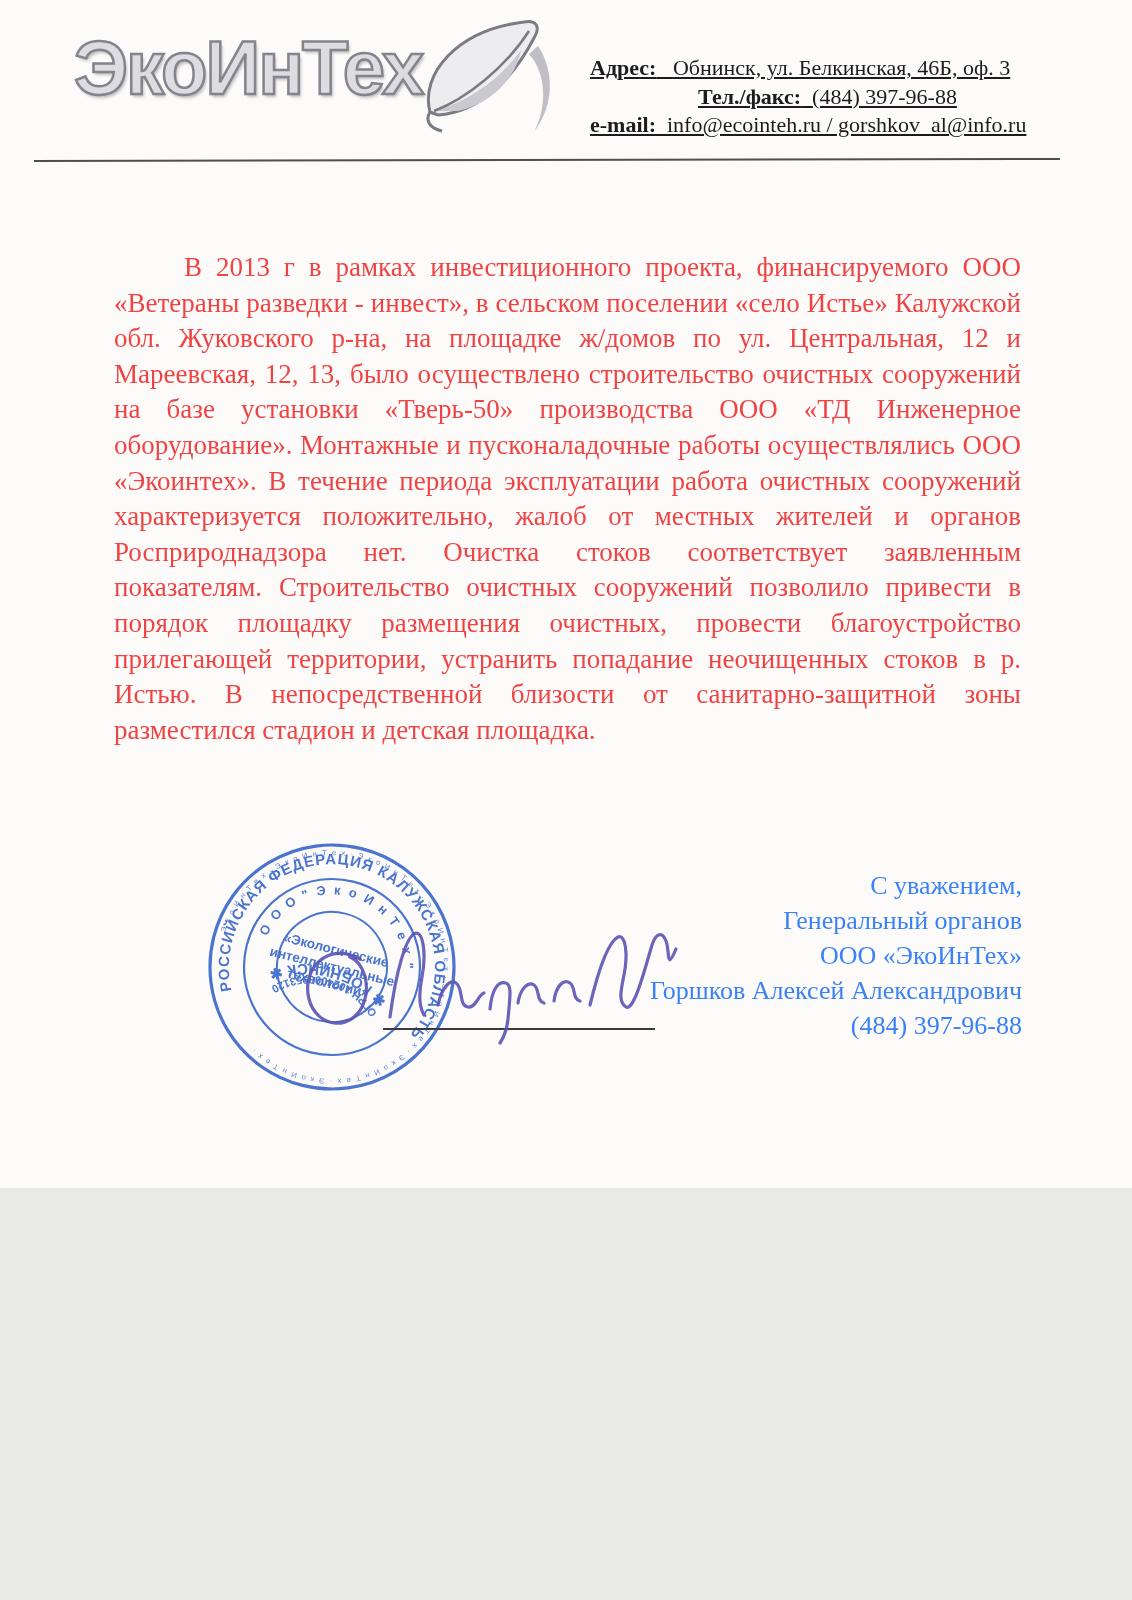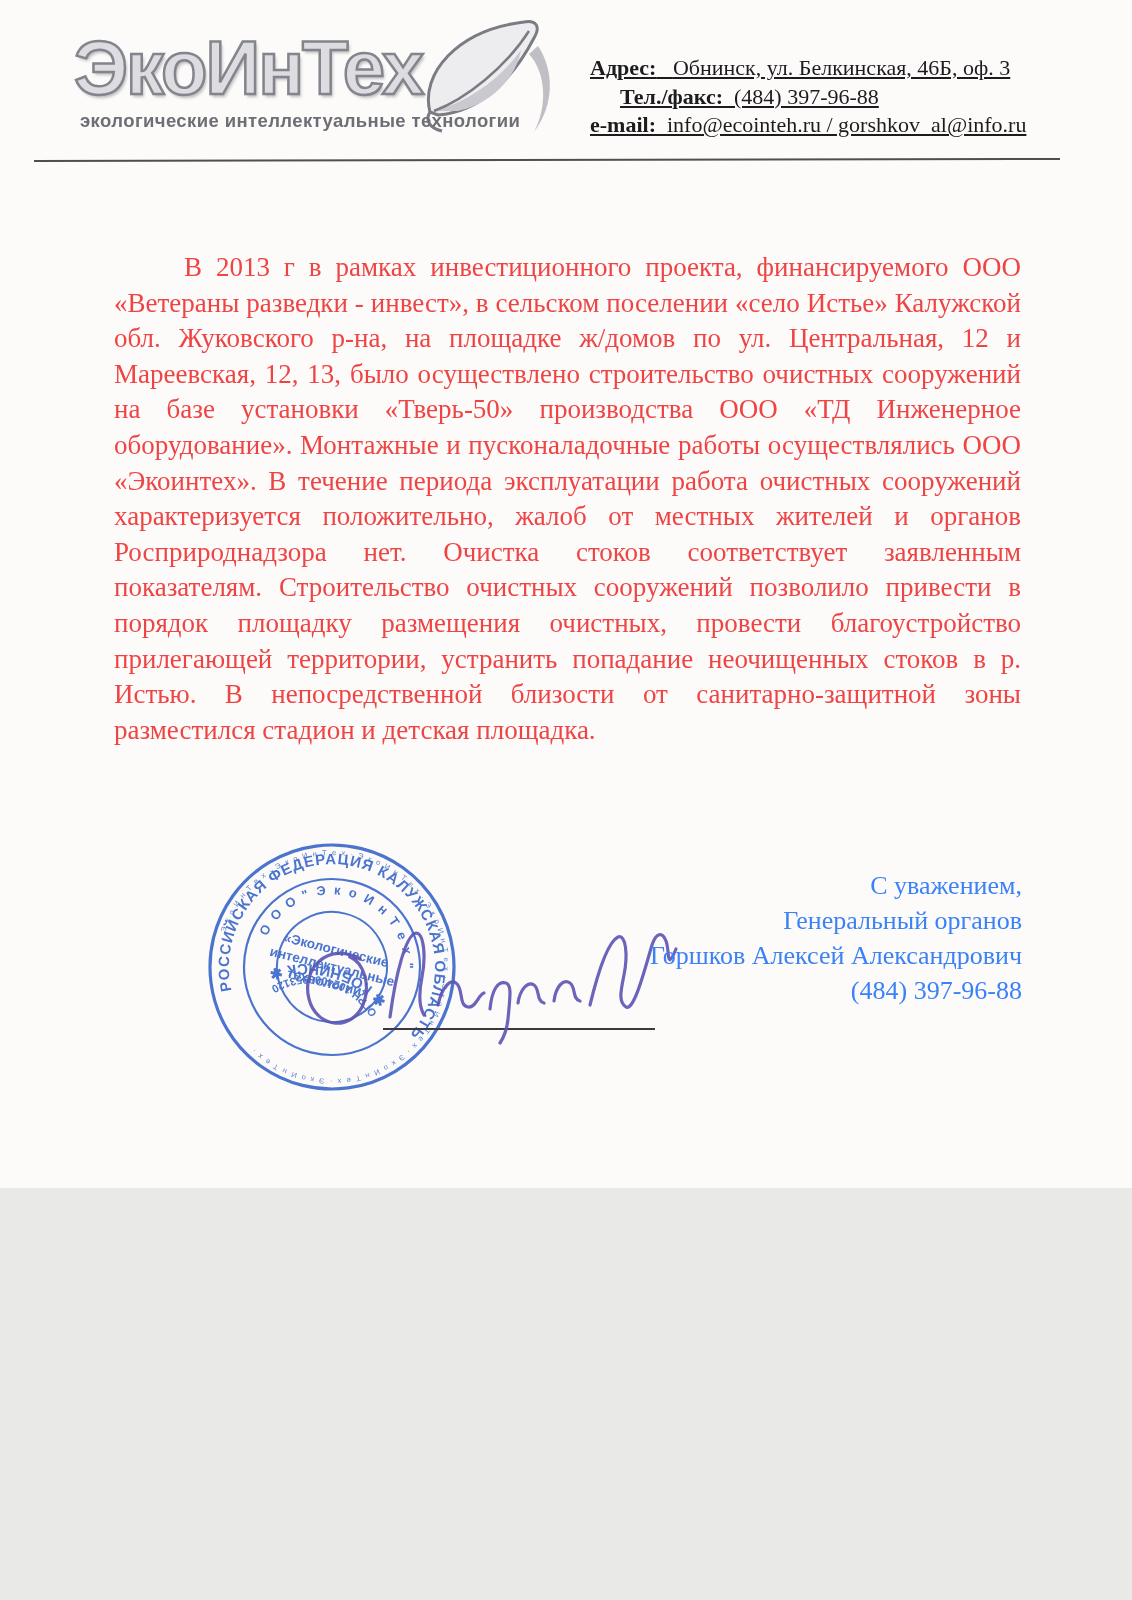--- a/index.html
+++ b/index.html
@@ -21,21 +21,21 @@
     position:absolute;left:80px;top:110px;width:470px;
     font-family:"Liberation Sans", sans-serif;font-weight:bold;
     font-size:18.5px;letter-spacing:.4px;color:#6e6e76;white-space:nowrap;
   }
   .leaf{position:absolute;left:412px;top:12px;}
   .contacts{
     position:absolute;left:590px;top:54px;width:445px;
     font-size:22px;line-height:28.5px;
   }
   .contacts .row{white-space:nowrap;text-decoration:underline;}
-  .contacts .row.indent1{padding-left:30px;}
+  .contacts .row.indent1{padding-left:30px;text-align:center;}
   .lbl{font-weight:bold;text-decoration:underline;}
   .divider{
     position:absolute;left:34px;top:159px;width:1026px;height:2px;
     background:#4f4f52;transform:rotate(-.12deg);
   }
   
   .body-par{
     position:absolute;left:114px;top:250px;width:907px;
     font-size:27px;line-height:35.6px;text-align:justify;text-indent:70px;
     color:#ef4444;
@@ -76,21 +76,20 @@
   <div class="brand">ЭкоИнТех</div>
 
   <svg class="leaf" width="146" height="130" viewBox="0 0 146 130">
     <path d="M126,34 C142,58 143,92 122,120 C135,96 135,62 117,42 Z" fill="#bfbfc5" stroke="none"></path>
     <path d="M18,100 C8,62 45,18 112,10 C124,8 129,14 122,26 C100,68 68,100 26,103 Z" fill="#ededf0" stroke="#7b7b83" stroke-width="3"></path>
     <path d="M21,99 C52,92 88,68 109,38 C105,63 82,91 46,99 Z" fill="#c9c9cf" stroke="none"></path>
     <path d="M22,99 C54,87 94,55 117,19" fill="none" stroke="#7b7b83" stroke-width="2.5"></path>
     <path d="M18,100 C13,108 17,116 30,119" fill="none" stroke="#7b7b83" stroke-width="3"></path>
   </svg>
 
-  <div class="tagline">экологические интеллектуальные технологии</div>
 
   <div class="contacts">
     <div class="row">
       <span class="lbl">Адрес:</span>&nbsp;&nbsp;
       <span>Обнинск, ул. Белкинская, 46Б, оф. 3</span>
     </div>
     <div class="row indent1">
       <span class="lbl">Тел./факс:</span>&nbsp;
       <span>(484) 397-96-88</span>
     </div>
@@ -139,18 +138,19 @@
       <path d="M202,97 C204,77 210,69 218,71 C224,73 222,85 220,107 C219,117 216,125 212,131"></path>
       <path d="M230,91 C232,77 240,69 246,73 C252,77 248,89 256,91"></path>
       <path d="M266,89 C268,73 276,67 282,71 C288,75 284,87 292,89"></path>
       <path d="M302,93 C310,60 320,30 330,25 C338,22 340,43 336,63 C333,78 330,90 338,95 C346,99 356,60 364,33 C368,21 374,19 378,29 C382,39 378,61 388,37"></path>
     </g>
   </svg>
 
   <div class="closing">
     <div>С уважением,</div>
     <div>Генеральный органов</div>
+    <div>ООО «ЭкоИнТех»</div>
     <div>Горшков Алексей Александрович</div>
     <div>(484) 397-96-88</div>
   </div>
 
   <div class="scan-edge"></div>
 </div>
 
 </body></html>

